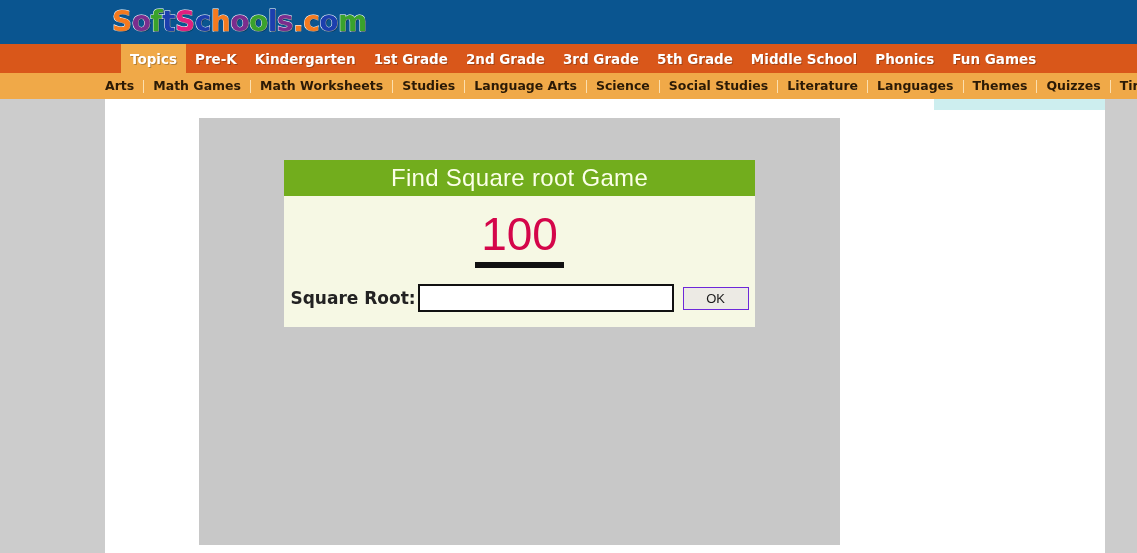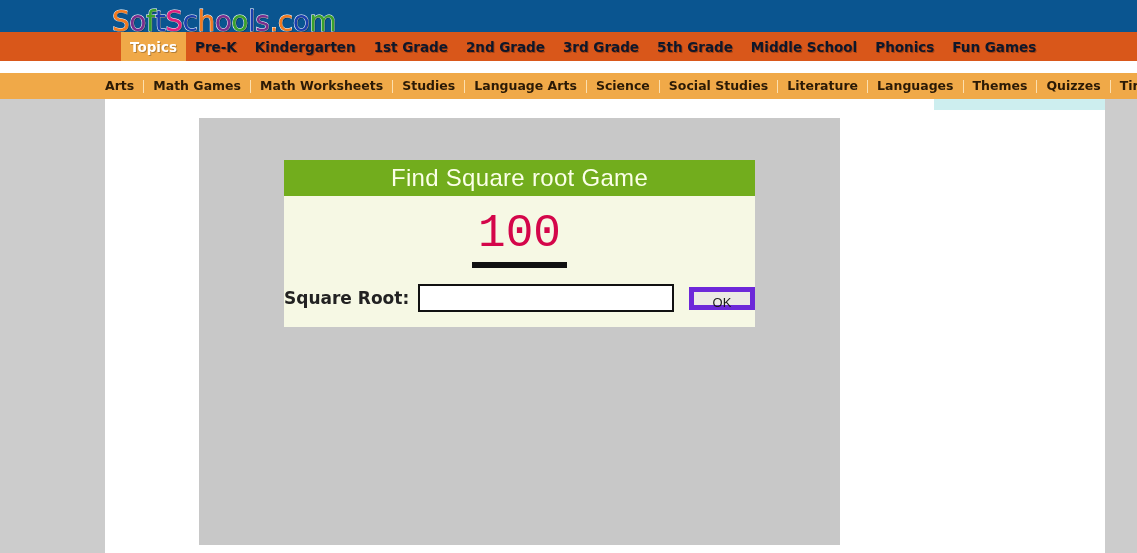--- a/index.html
+++ b/index.html
@@ -23,50 +23,50 @@
     height: 44px;
     background: #0a5590;
     overflow: hidden;
   }
   .logo {
     position: absolute;
     left: 112px;
     top: 2px;
     font-family: "DejaVu Sans", sans-serif;
     font-size: 28px;
-    font-weight: normal;
+    font-weight: bold;
     letter-spacing: -0.5px;
     white-space: nowrap;
     line-height: 40px;
   }
   .logo span {
     -webkit-text-stroke: 1px #ffffff;
     paint-order: stroke fill;
     text-shadow: 1px 1px 0 rgba(0,0,0,0.35);
   }
 
   
   .nav-primary {
     position: absolute;
-    left: 0; top: 32px;
+    left: 0; top: 44px;
     width: 1137px;
     height: 29px;
     background: #d9571a;
     white-space: nowrap;
   }
   .nav-primary-inner {
     position: absolute;
     left: 121px;
     top: 0;
     height: 29px;
     display: flex;
     align-items: stretch;
   }
   .nav-item {
-    color: #0f172a;
+    color: #ffffff;
     font-size: 13.5px;
     font-weight: bold;
     font-family: "DejaVu Sans", sans-serif;
     padding: 0 9px;
     display: flex;
     align-items: center;
     height: 29px;
     text-shadow: 1px 1px 0 rgba(0,0,0,0.25);
     cursor: pointer;
   }
@@ -180,35 +180,35 @@
   }
   .number-wrap {
     position: absolute;
     left: 0;
     top: 12px;
     width: 471px;
     text-align: center;
   }
   .number-value {
     display: inline-block;
-    font-family: Liberation Mono, monospace;
+    font-family: Liberation Sans, sans-serif;
     font-size: 46px;
     color: #d4064a;
     line-height: 52px;
     border-bottom: 6px solid #111111;
     padding: 0 6px 2px 6px;
   }
   .answer-row {
     position: absolute;
     left: 0;
     top: 88px;
     width: 471px;
     display: flex;
     align-items: center;
-    justify-content: space-between;
+    justify-content: center;
   }
   .answer-label {
     font-family: "DejaVu Sans", sans-serif;
     font-size: 17px;
     font-weight: bold;
     color: #222222;
     margin-right: 2px;
   }
   .answer-input {
     width: 246px;
@@ -219,21 +219,21 @@
     font-size: 14px;
     padding: 1px 3px;
     outline: none;
     box-sizing: content-box;
   }
   .ok-button {
     margin-left: 9px;
     width: 66px;
     height: 23px;
     background: #eceae4;
-    border: 5px solid #6d28d9;
+    border: 1px solid #6d28d9;
     font-family: "Liberation Sans", sans-serif;
     font-size: 13px;
     color: #1a1a1a;
     cursor: pointer;
     line-height: 21px;
     text-align: center;
     padding: 0;
   }
 </style>
 </head>

